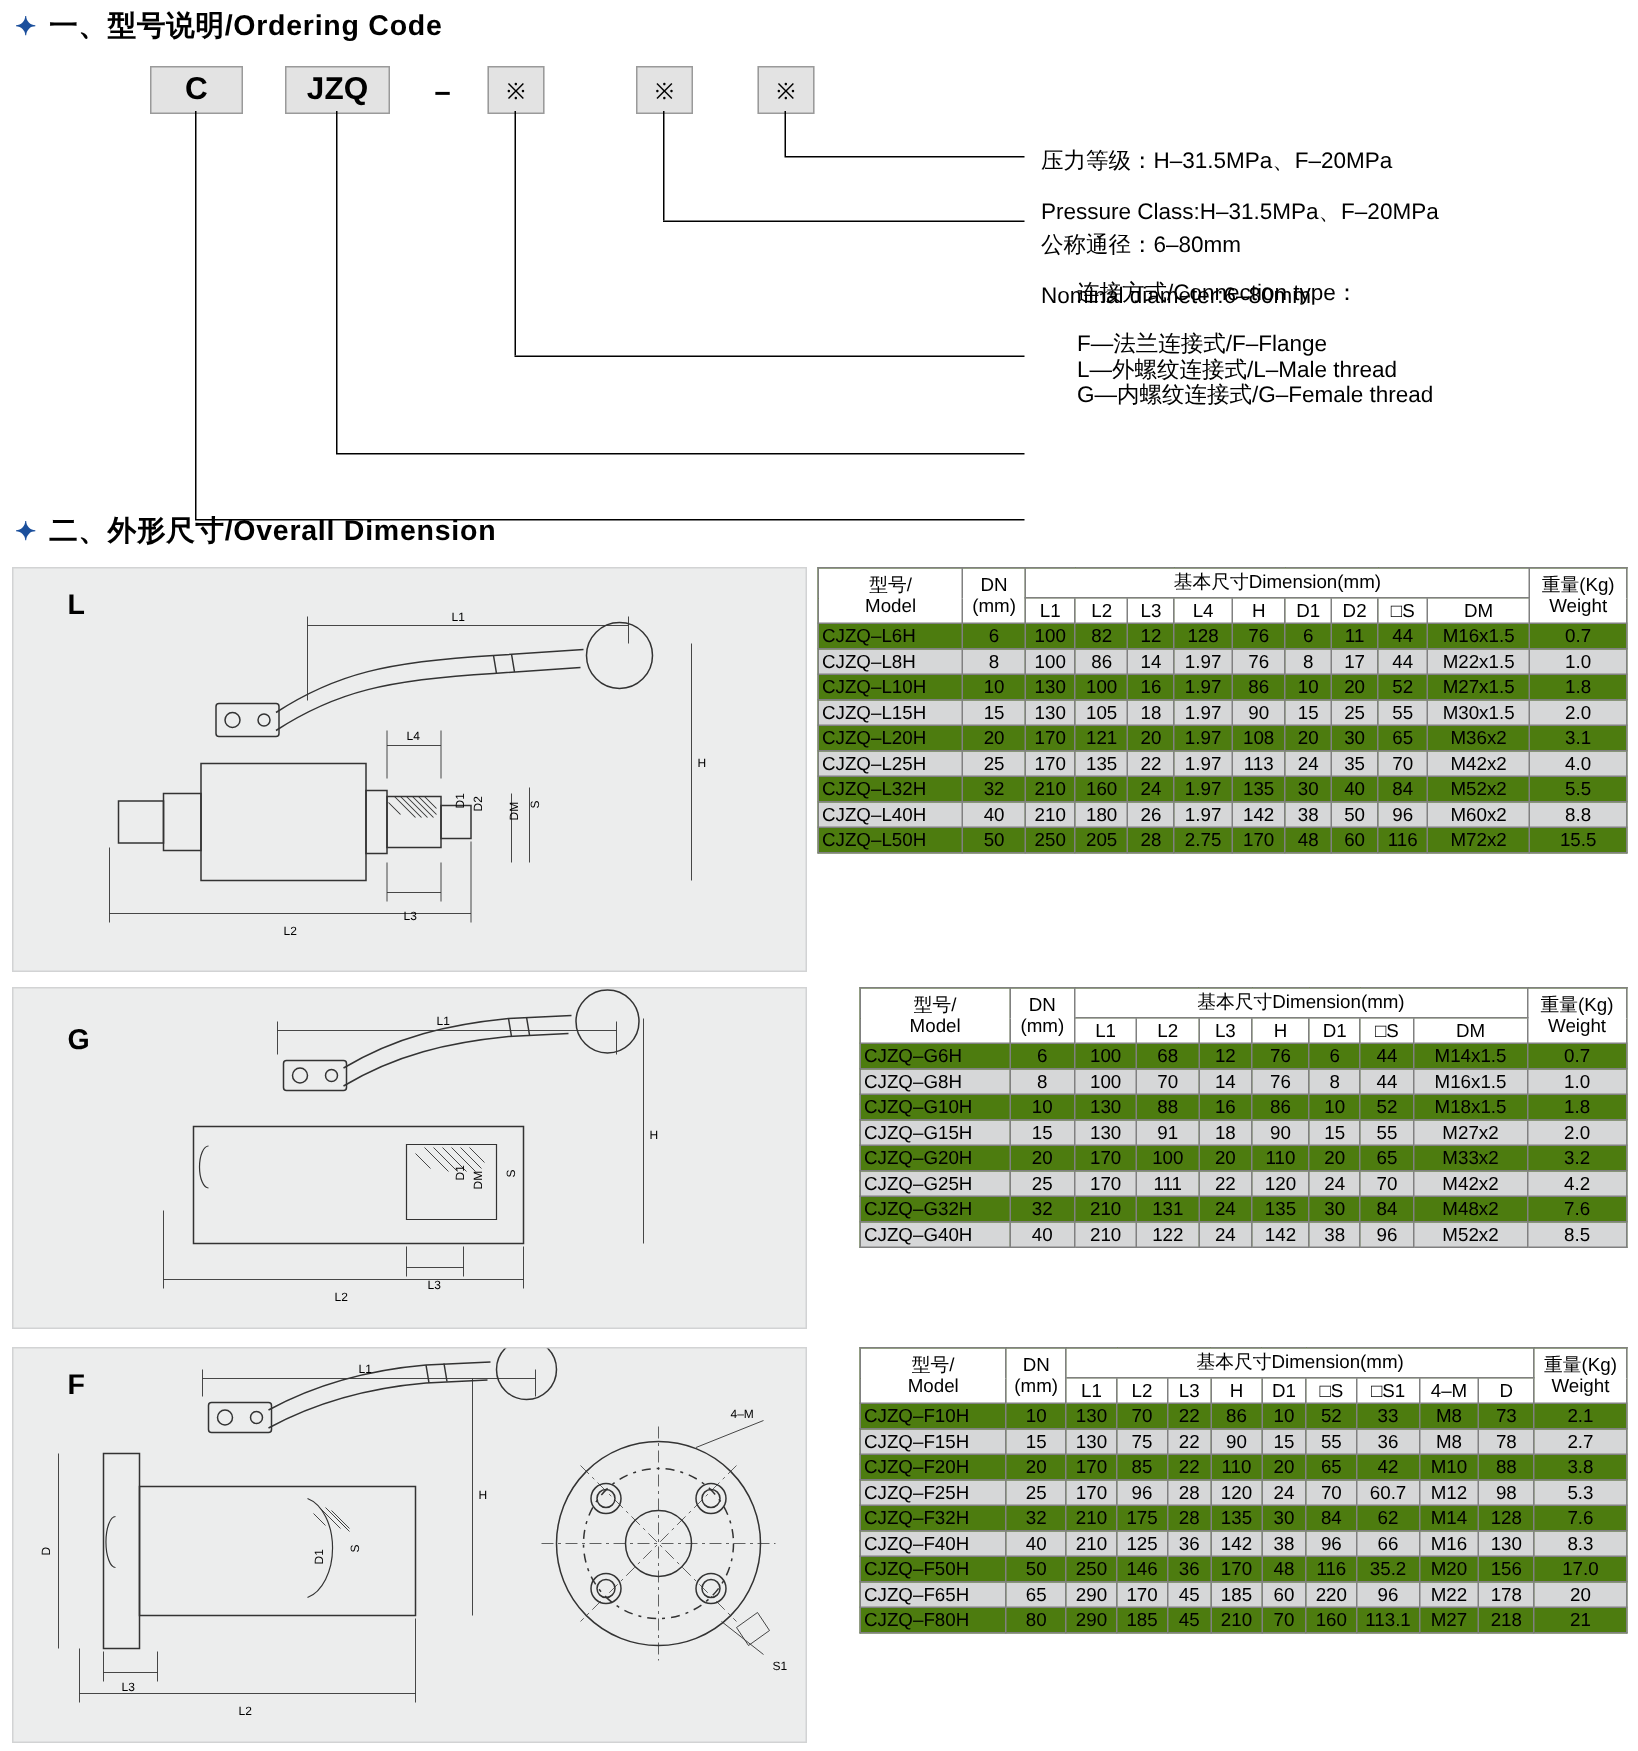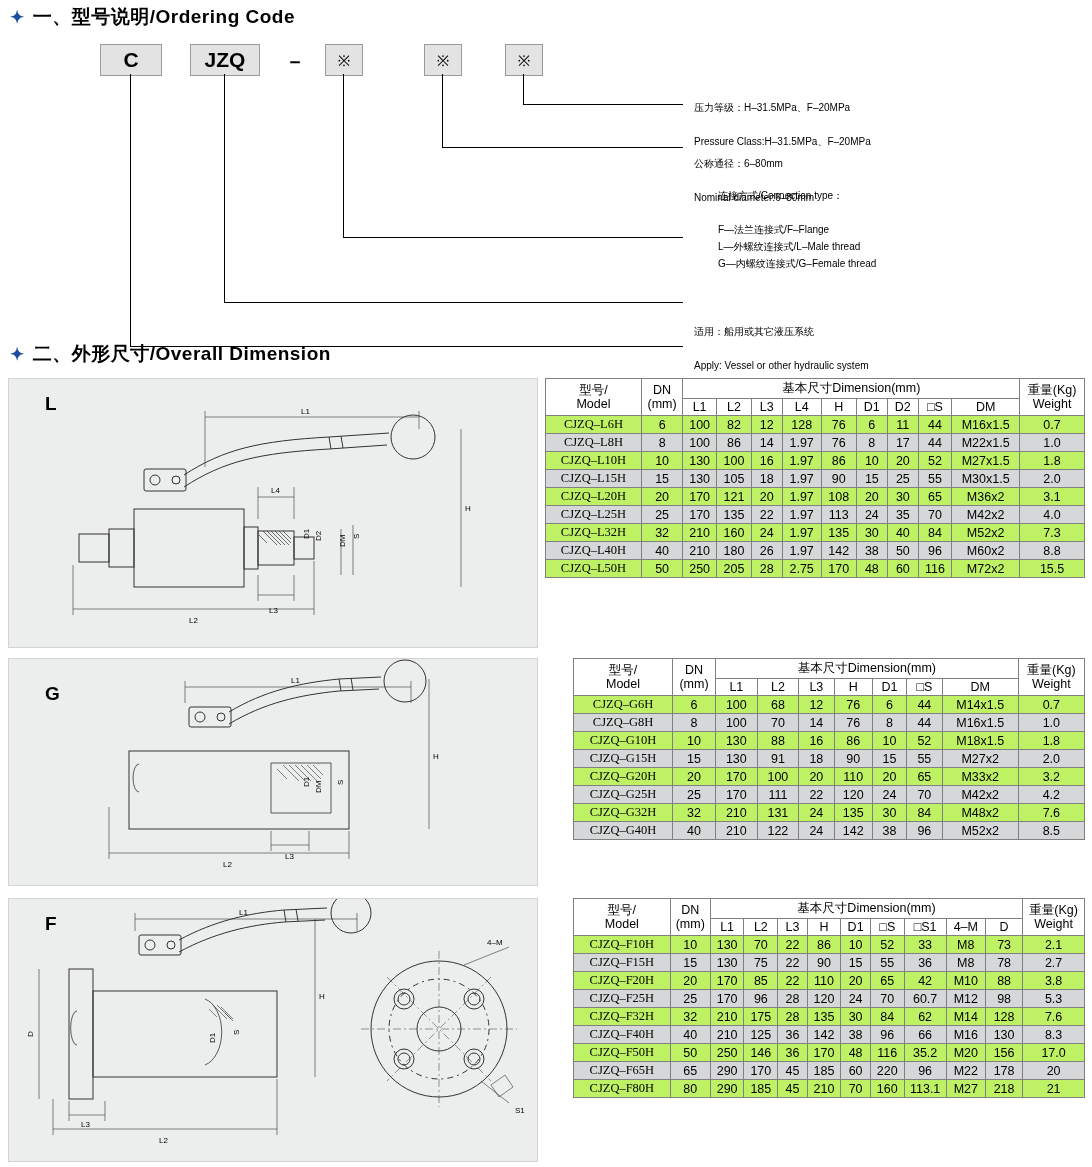--- a/index.html
+++ b/index.html
@@ -25,43 +25,43 @@
   #ordering{position:absolute;left:0;top:30px;width:1092px;height:310px;}
   .codebox{
     position:absolute;background:#e3e3e3;border:1px solid #9a9a9a;
     display:flex;align-items:center;justify-content:center;
     font-weight:bold;font-size:21px;
   }
   .codebox.small{font-size:15px;font-weight:normal;}
   .dash{position:absolute;font-size:20px;font-weight:bold;}
   .leadline{position:absolute;background:#000;}
   .note{
-    position:absolute;font-size:10px;line-height:17px;white-space:pre-line;
+    position:absolute;font-size:15px;line-height:17px;white-space:pre-line;
   }
 
   
   .draw-panel{
     position:absolute;background:#eceded;border:1px solid #d2d3d4;
   }
   .letter{
     position:absolute;font-size:19px;font-weight:bold;
   }
   svg{position:absolute;left:0;top:0;}
 
   table.dim{
     position:absolute;border-collapse:collapse;
-    font-size:12.5px;background:#bef264;
+    font-size:12.5px;background:#4d7c0f;
   }
   table.dim th, table.dim td{
     border:1px solid #808080;text-align:center;padding:1px 2px;
     font-weight:normal;white-space:nowrap;
   }
   table.dim thead th{background:#fff;font-weight:normal;}
   table.dim tbody tr:nth-child(even){background:#d6d7d8;}
-  table.dim td.model{text-align:center;font-family:Liberation Serif, serif;}
+  table.dim td.model{text-align:left;}
   .hdr-model{font-size:12.5px;line-height:14px;}
 </style>
 </head>
 <body>
 
 <div class="sec-title" id="sec1-title">
   <span class="diamond">✦</span>
   <span>一、型号说明/Ordering Code</span>
 </div>
 
@@ -95,24 +95,20 @@
   </div>
   <div class="note" style="left:694px;top:108px;">
     <div>公称通径：6–80mm</div>
     <div>Nominal diameter:6–80mm</div>
   </div>
   <div class="note" style="left:718px;top:140px;">
     <div>连接方式/Connection type：</div>
     <div>F—法兰连接式/F–Flange
 L—外螺纹连接式/L–Male thread
 G—内螺纹连接式/G–Female thread</div>
-  </div>
-  <div class="note" style="left:694px;top:276px;">
-    <div>适用：船用或其它液压系统</div>
-    <div>Apply: Vessel or other hydraulic system</div>
   </div>
 </div>
 
 <div class="sec-title" id="sec2-title">
   <span class="diamond">✦</span>
   <span>二、外形尺寸/Overall Dimension</span>
 </div>
 
 <div class="draw-panel" style="left:8px;top:378px;width:528px;height:268px;">
   <svg width="528" height="268" viewBox="0 0 528 268">
@@ -278,21 +274,21 @@
         <td>32</td>
         <td>210</td>
         <td>160</td>
         <td>24</td>
         <td>1.97</td>
         <td>135</td>
         <td>30</td>
         <td>40</td>
         <td>84</td>
         <td>M52x2</td>
-        <td>7.3</td>
+        <td>5.5</td>
       </tr>
       <tr>
         <td class="model">CJZQ–L40H</td>
         <td>40</td>
         <td>210</td>
         <td>180</td>
         <td>26</td>
         <td>1.97</td>
         <td>142</td>
         <td>38</td>

